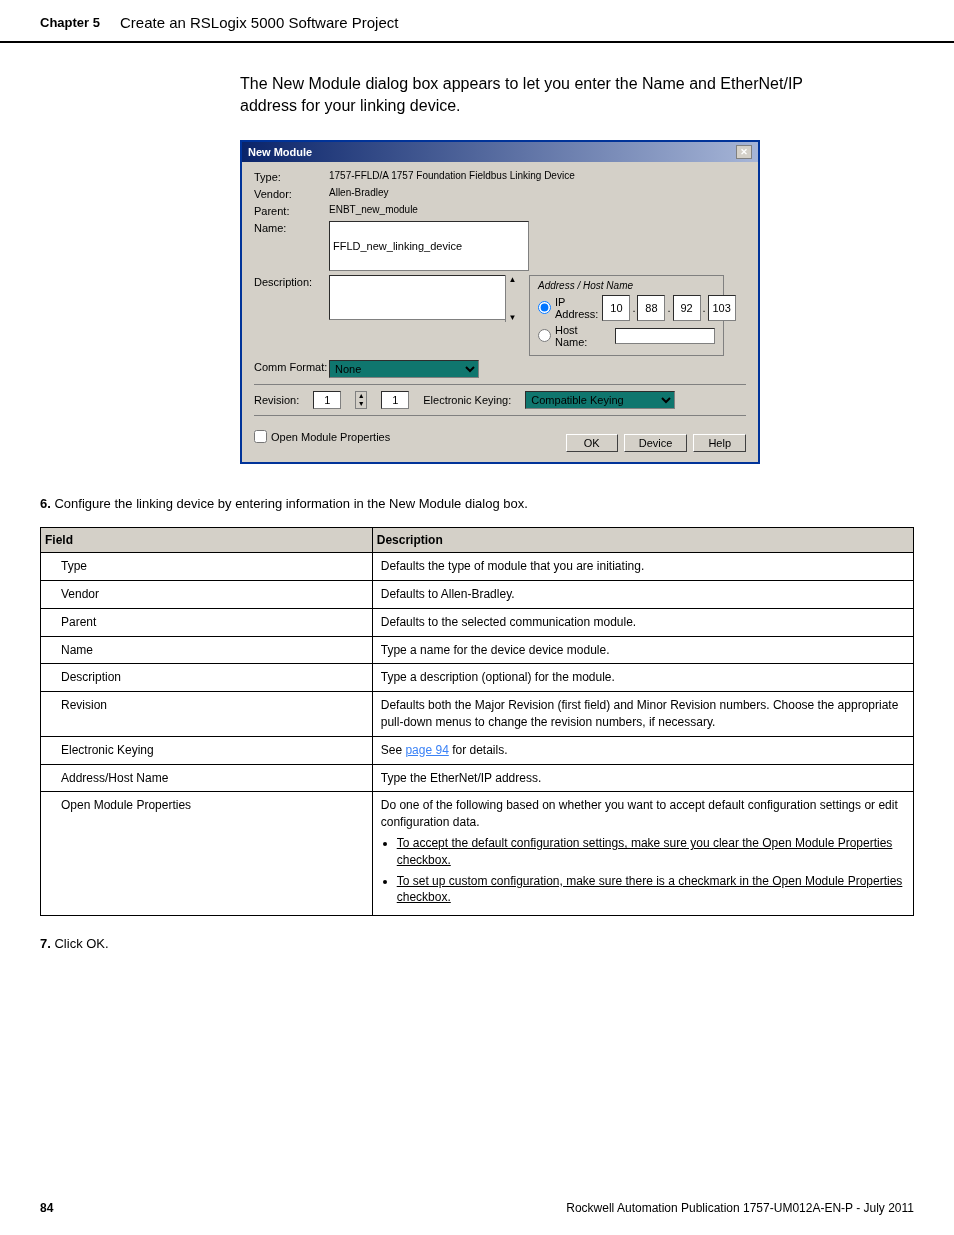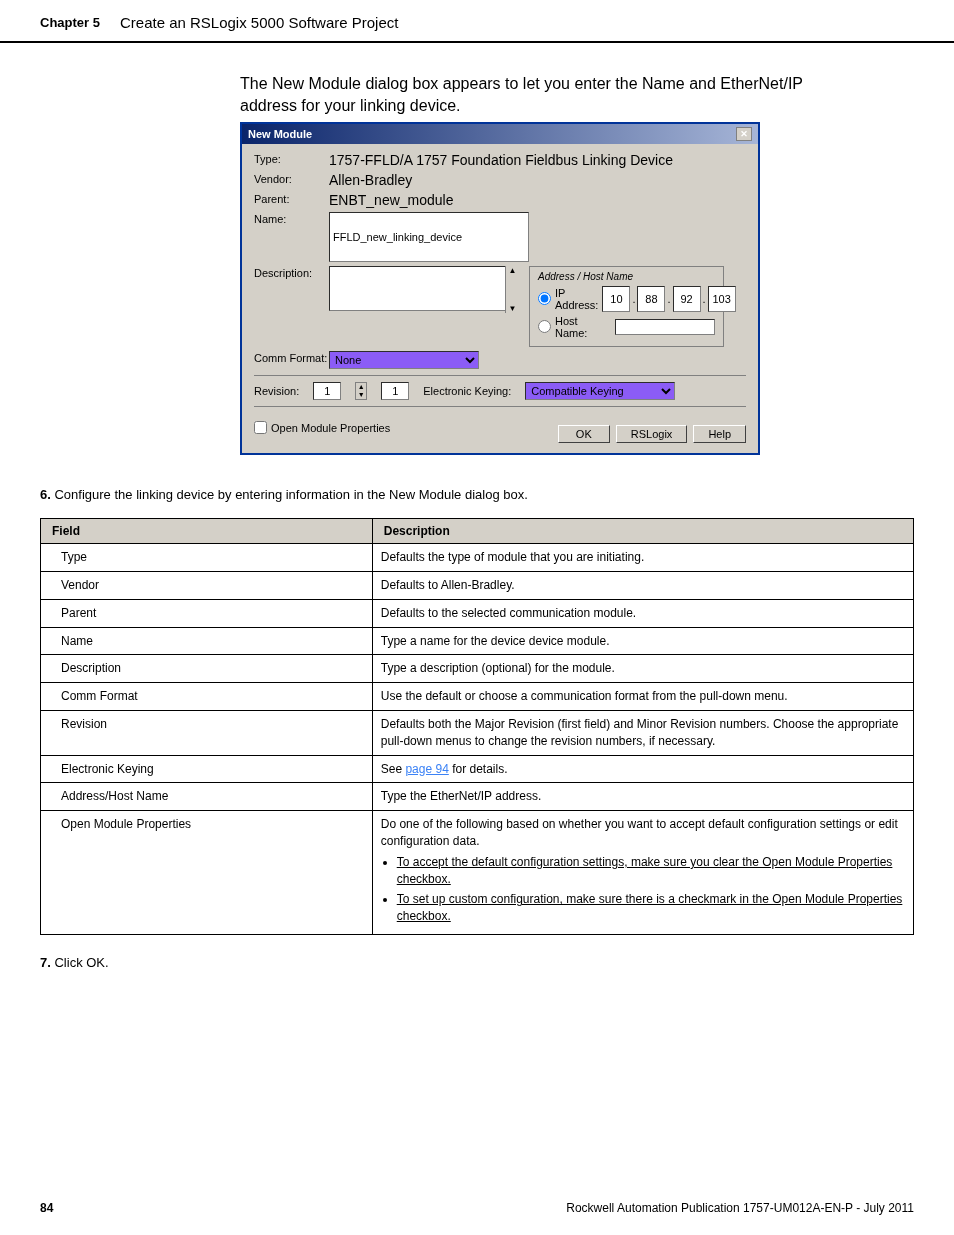--- a/index.html
+++ b/index.html
@@ -31,21 +31,21 @@
 
     
     .content {
       padding: 30px 40px 30px 40px;
     }
 
     
     .intro-text {
       font-size: 16px;
       line-height: 1.4;
-      margin-bottom: 4px;
+      margin-bottom: 22px;
       max-width: 620px;
       margin-left: 200px;
     }
 
     
     .dialog-container {
       margin-left: 200px;
       margin-bottom: 30px;
     }
     .dialog-box {
@@ -83,41 +83,41 @@
       display: flex;
       align-items: flex-start;
       margin-bottom: 4px;
     }
     .dialog-label {
       width: 75px;
       font-size: 11px;
       padding-top: 1px;
     }
     .dialog-value {
-      font-size: 14px;
+      font-size: 10px;
       flex: 1;
     }
     .dialog-input {
       background: #fff;
       border: 1px inset #808080;
       padding: 18px 3px;
       font-size: 11px;
       width: 200px;
     }
     .dialog-textarea {
       background: #fff;
       border: 1px inset #808080;
       padding: 1px 3px;
       font-size: 11px;
       width: 190px;
       height: 45px;
       resize: none;
     }
     .dialog-select {
-      background: #8b5cf6;
+      background: #0f766e;
       border: 1px inset #808080;
       font-size: 11px;
       padding: 1px;
       width: 150px;
     }
     .dialog-divider {
       height: 1px;
       background: #808080;
       margin: 6px 0;
     }
@@ -243,21 +243,21 @@
     
     .info-table {
       width: 100%;
       border-collapse: collapse;
       margin-bottom: 20px;
       font-size: 12px;
     }
     .info-table th {
       background: #d4d0c8;
       border: 1px solid #000;
-      padding: 5px 11px;
+      padding: 5px 4px;
       text-align: left;
       font-weight: bold;
       font-size: 12px;
     }
     .info-table td {
       border: 1px solid #000;
       padding: 5px 8px;
       vertical-align: top;
       line-height: 1.4;
     }
@@ -415,21 +415,21 @@
         </div>
         <div class="dialog-divider"></div>
 
         <div class="bottom-row">
           <div class="open-module-row">
             <input type="checkbox" style="">
             <span>Open Module Properties</span>
           </div>
           <div class="dialog-buttons">
             <button class="dialog-btn">OK</button>
-            <button class="dialog-btn">RSLogix</button>
+            <button class="dialog-btn">Device</button>
             <button class="dialog-btn">Help</button>
           </div>
         </div>
       </div>
     </div>
   </div>
 
   <div class="step-6">
     <p class="step-text">
       <span class="step-num">6.</span>
@@ -458,24 +458,20 @@
           </tr>
           <tr>
             <td>Name</td>
             <td class="desc-cell">Type a name for the device device module.</td>
           </tr>
           <tr>
             <td>Description</td>
             <td class="desc-cell">Type a description (optional) for the module.</td>
           </tr>
           <tr>
-            <td>Comm Format</td>
-            <td class="desc-cell">Use the default or choose a communication format from the pull-down menu.</td>
-          </tr>
-          <tr>
             <td>Revision</td>
             <td class="desc-cell">Defaults both the Major Revision (first field) and Minor Revision numbers. Choose the appropriate pull-down menus to change the revision numbers, if necessary.</td>
           </tr>
           <tr>
             <td>Electronic Keying</td>
             <td class="desc-cell">See <span class="link-text">page 94</span> for details.</td>
           </tr>
           <tr>
             <td>Address/Host Name</td>
             <td class="desc-cell">Type the EtherNet/IP address.</td>

